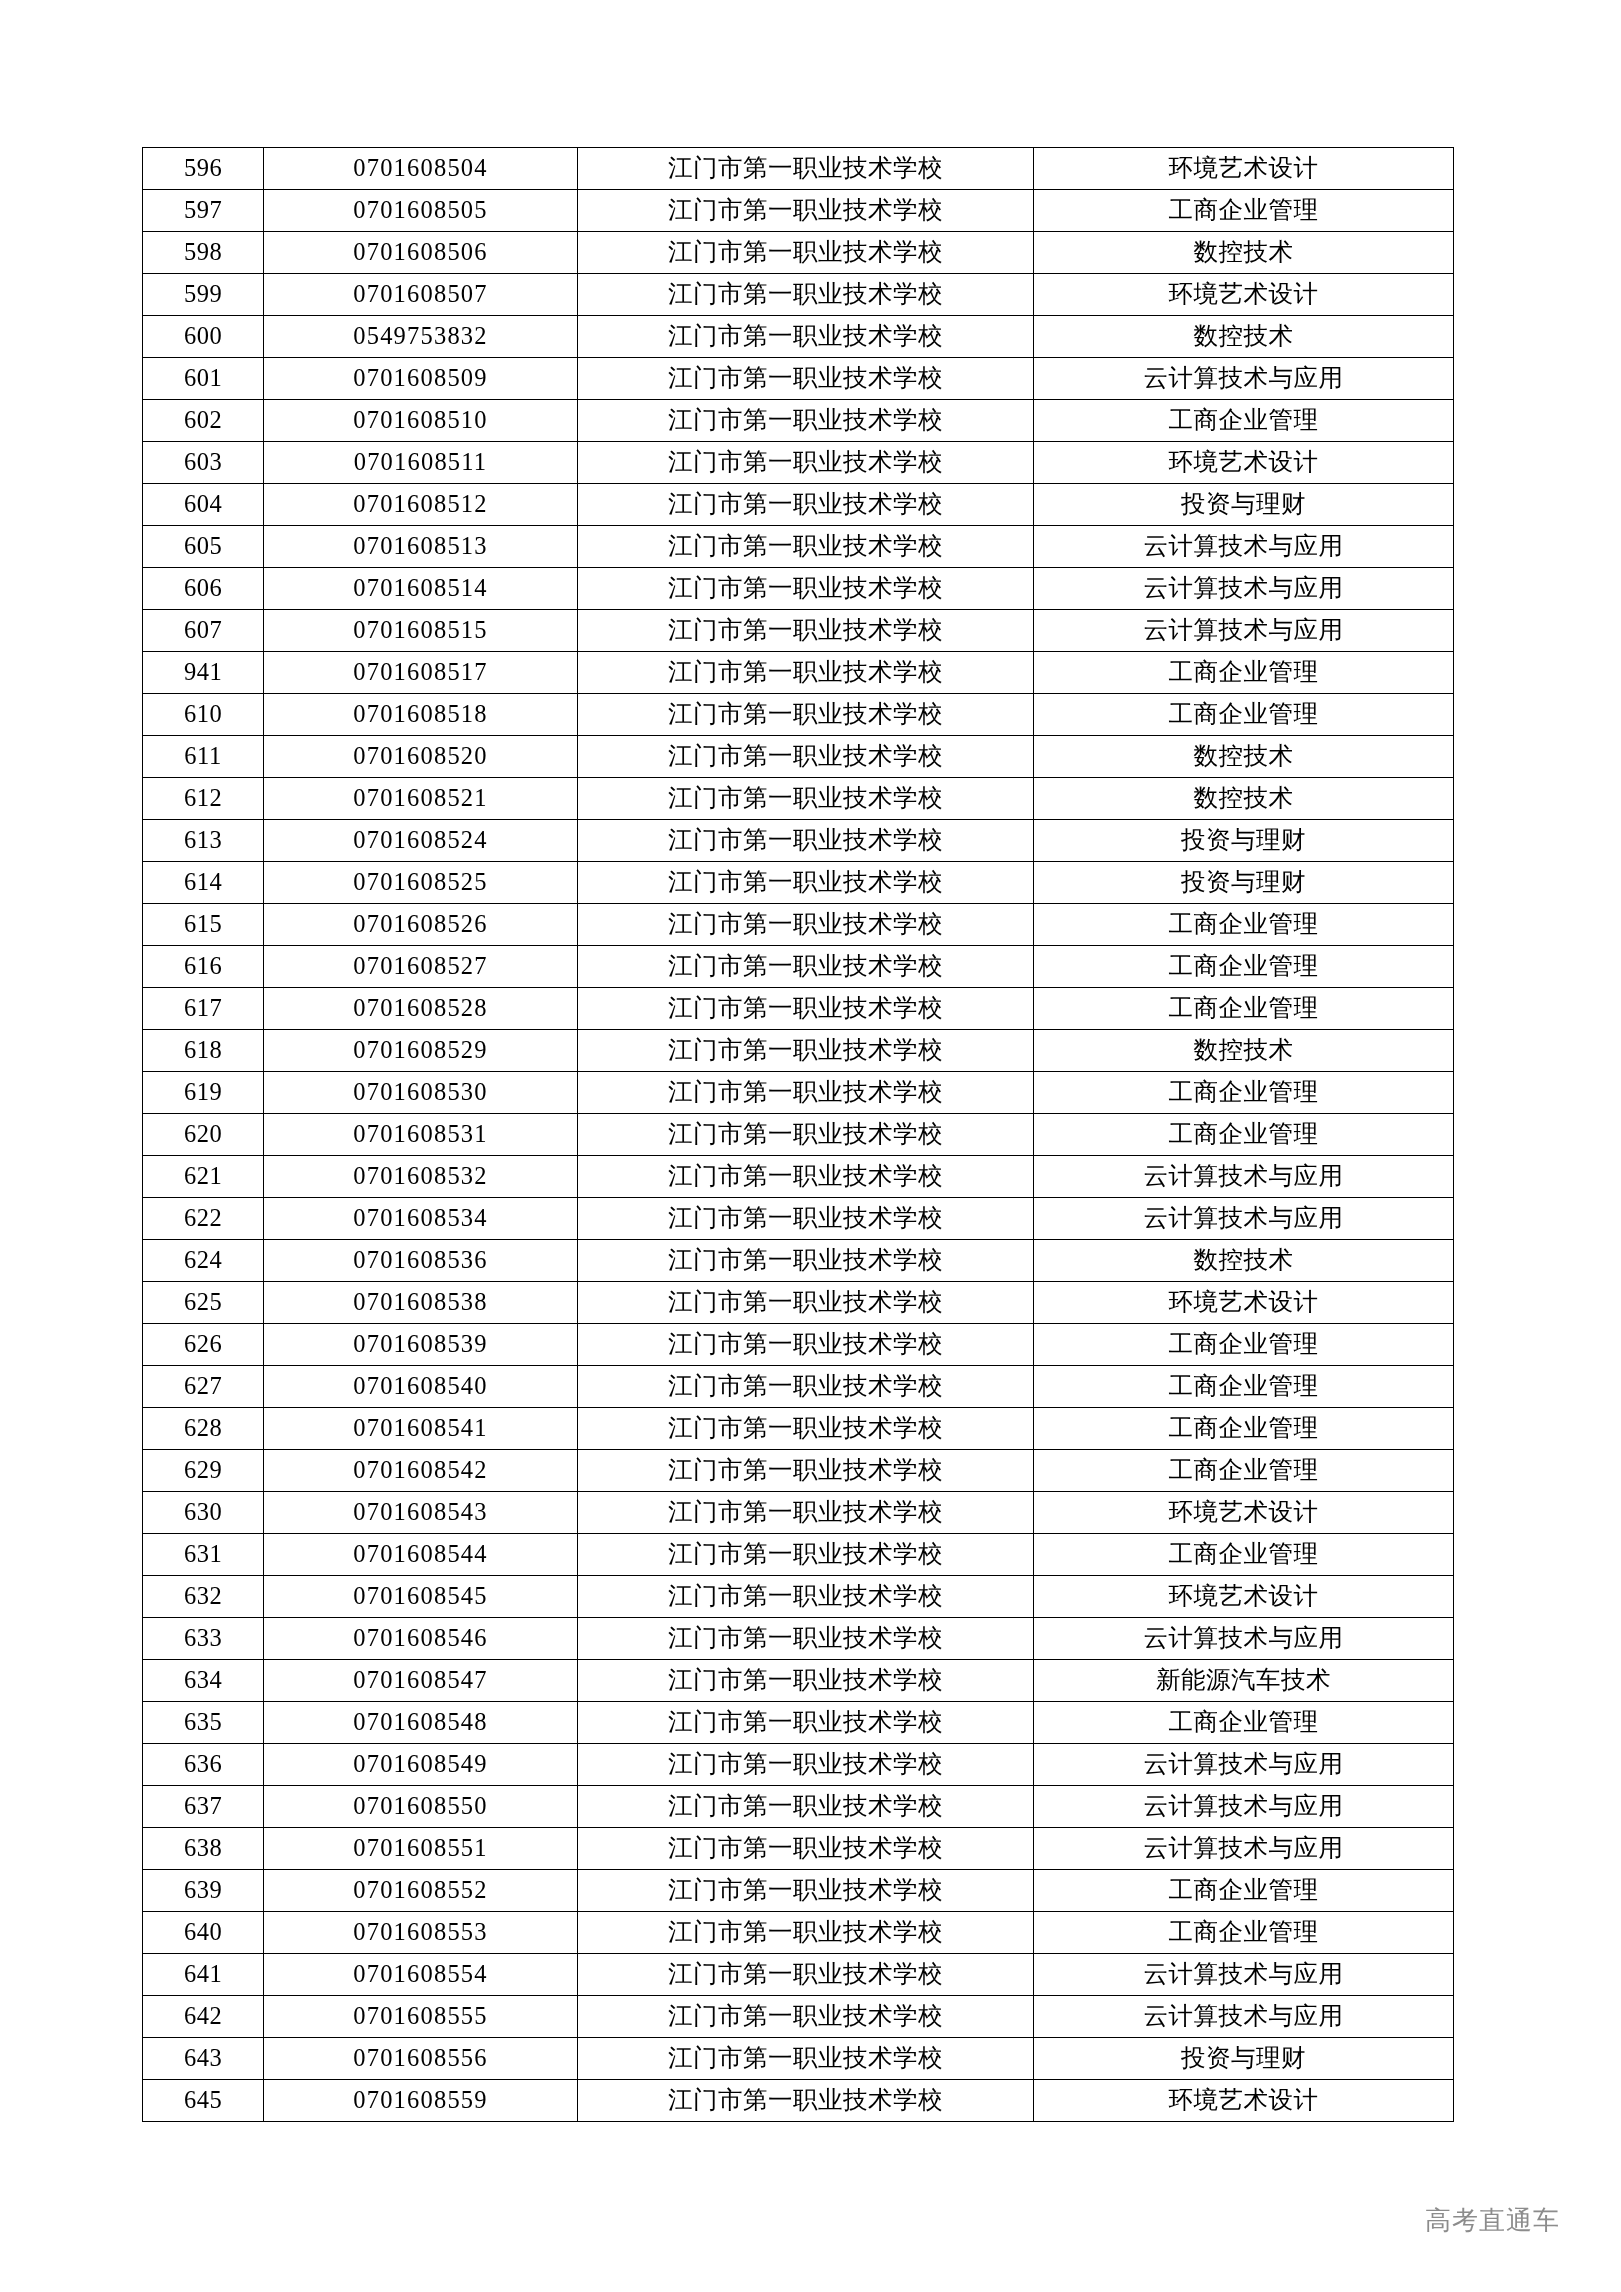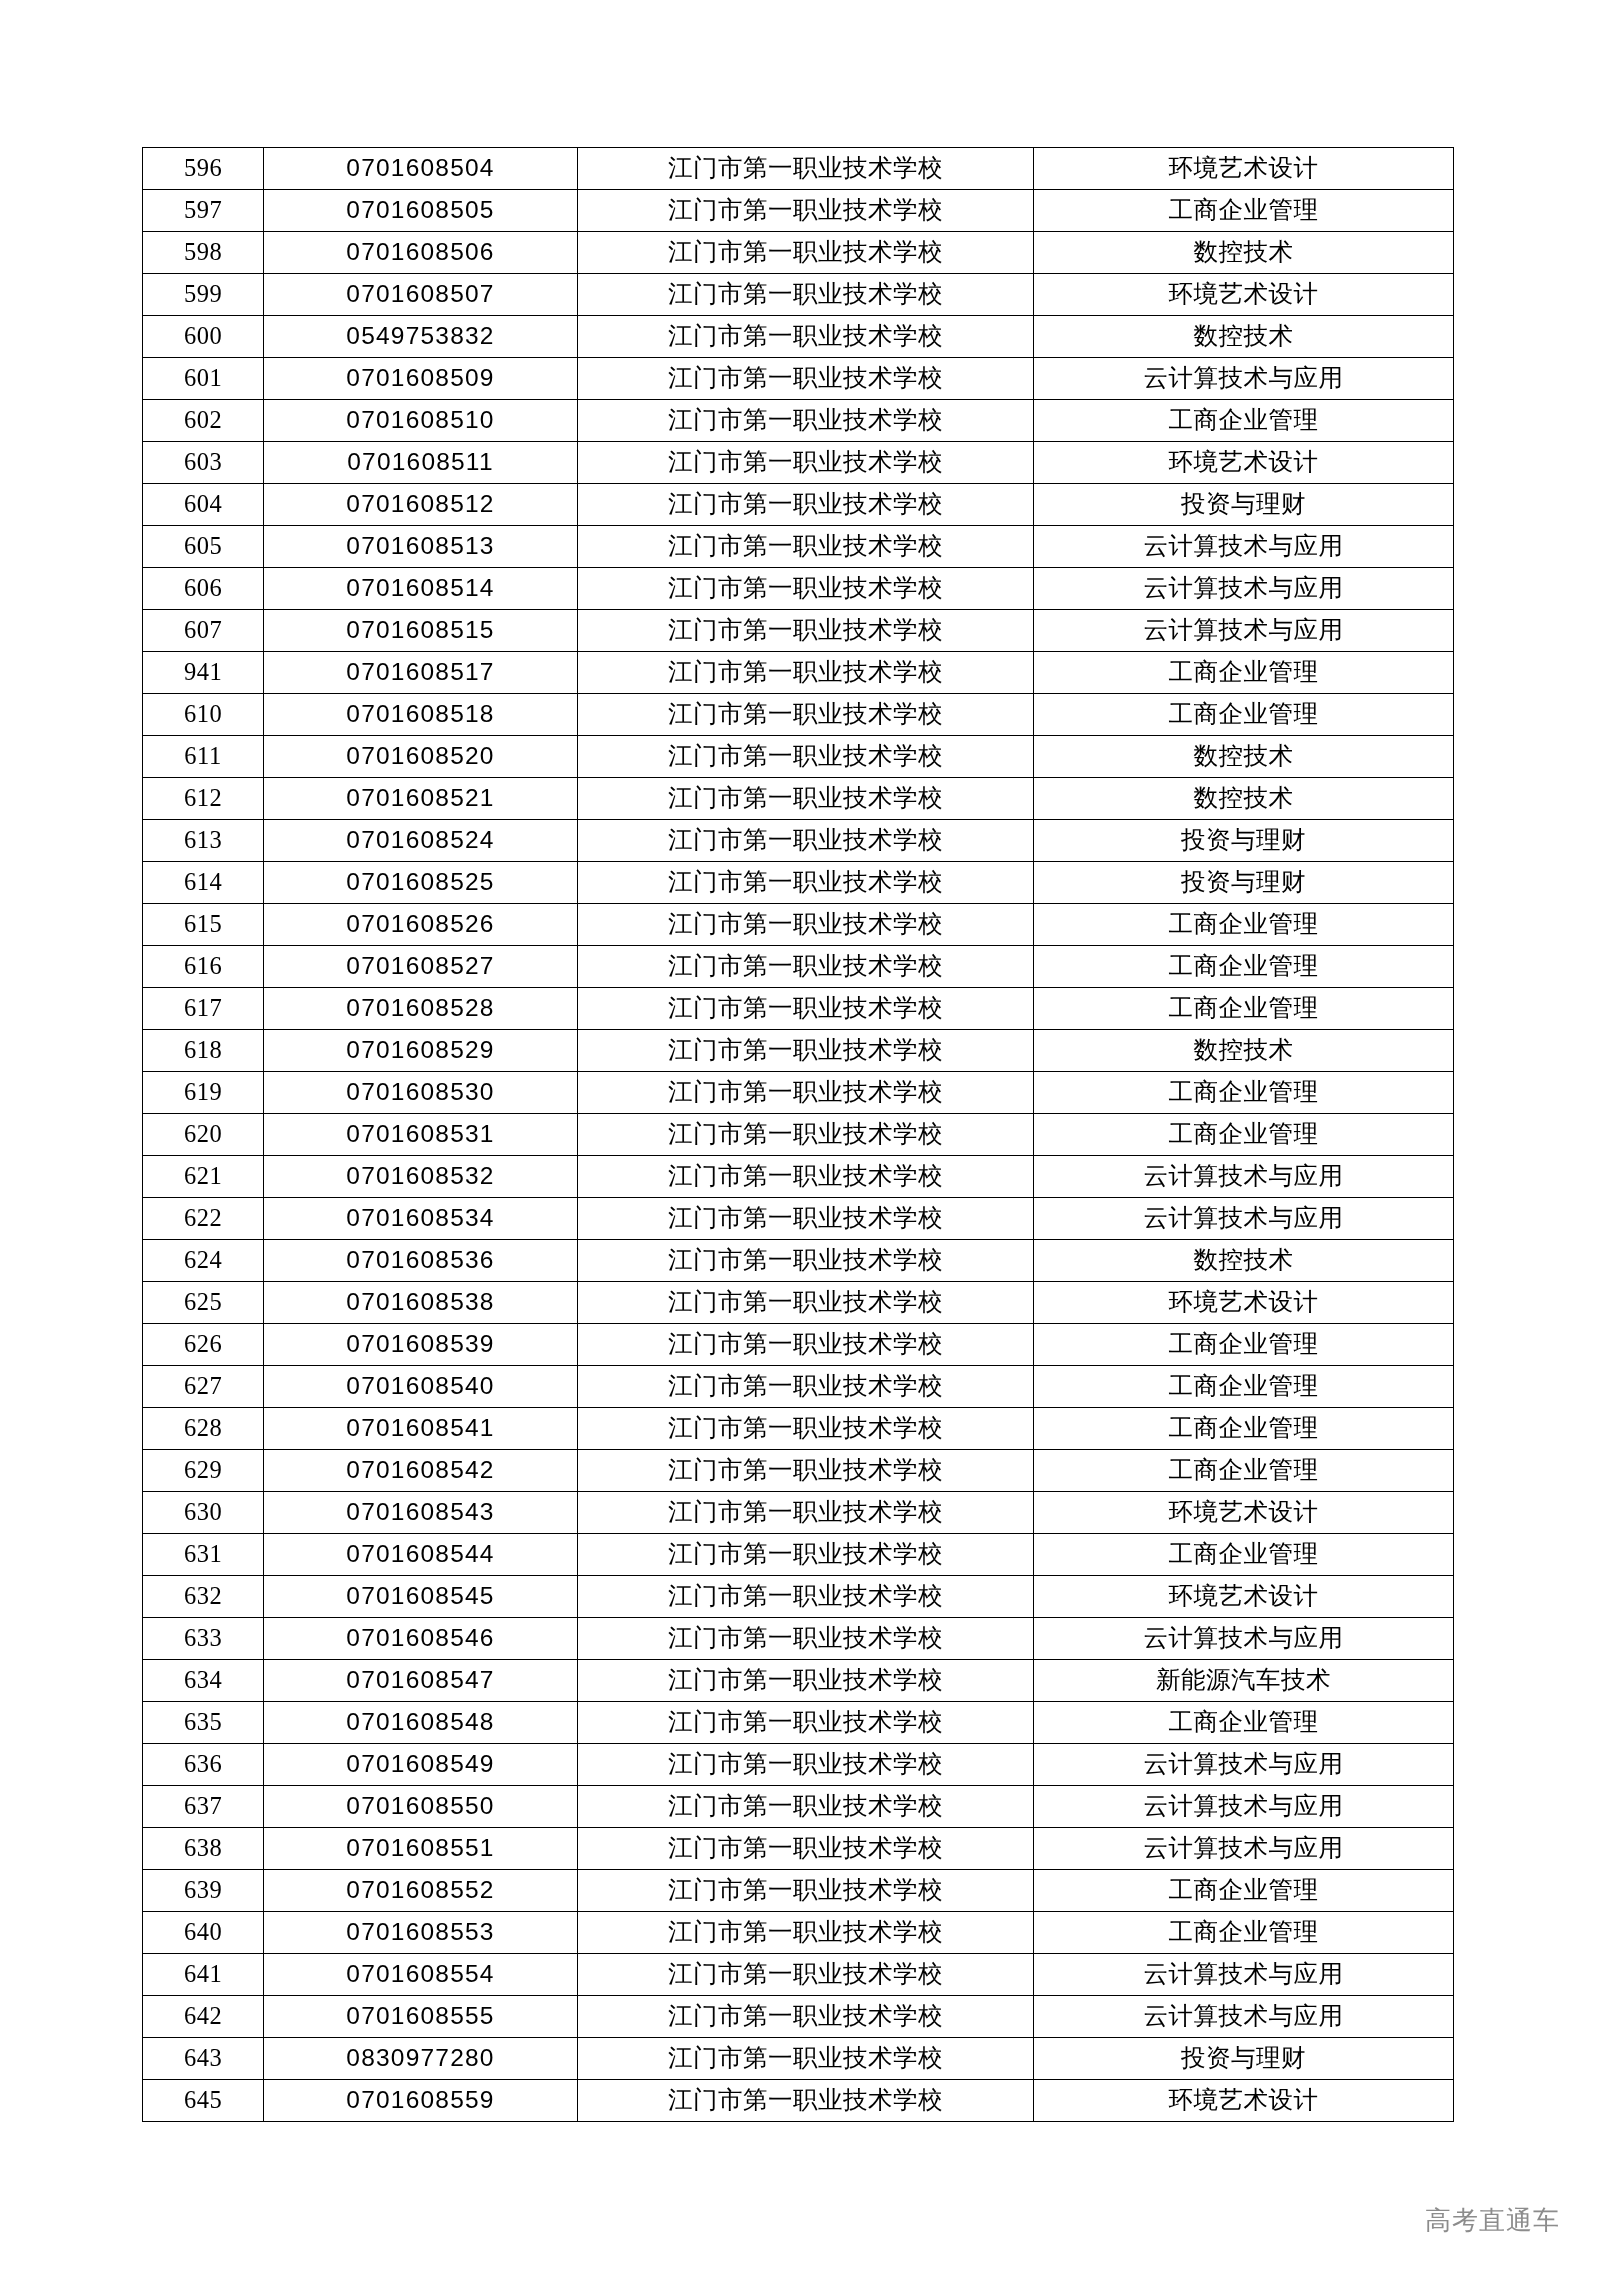--- a/index.html
+++ b/index.html
@@ -58,21 +58,21 @@
   col.c-school{ width: 456px; }
   col.c-major { width: 420px; }
 
   td.cell-seq {
     font-family: "Liberation Serif", "DejaVu Serif", serif;
     font-size: 24.5px;
     letter-spacing: 0.5px;
   }
 
   td.cell-id {
-    font-family: Liberation Sans, sans-serif;
+    font-family: Liberation Serif, serif;
     font-size: 24.5px;
     letter-spacing: 1.2px;
   }
 
   td.cell-school,
   td.cell-major {
     font-family: "DejaVu Serif", "Liberation Serif", serif;
     font-size: 23.5px;
     letter-spacing: 0.5px;
   }
@@ -367,21 +367,21 @@
             <td class="cell-major">云计算技术与应用</td>
           </tr>
           <tr>
             <td class="cell-seq">642</td>
             <td class="cell-id">0701608555</td>
             <td class="cell-school">江门市第一职业技术学校</td>
             <td class="cell-major">云计算技术与应用</td>
           </tr>
           <tr>
             <td class="cell-seq">643</td>
-            <td class="cell-id">0830977280</td>
+            <td class="cell-id">0701608556</td>
             <td class="cell-school">江门市第一职业技术学校</td>
             <td class="cell-major">投资与理财</td>
           </tr>
           <tr>
             <td class="cell-seq">645</td>
             <td class="cell-id">0701608559</td>
             <td class="cell-school">江门市第一职业技术学校</td>
             <td class="cell-major">环境艺术设计</td>
           </tr>
         </tbody>

